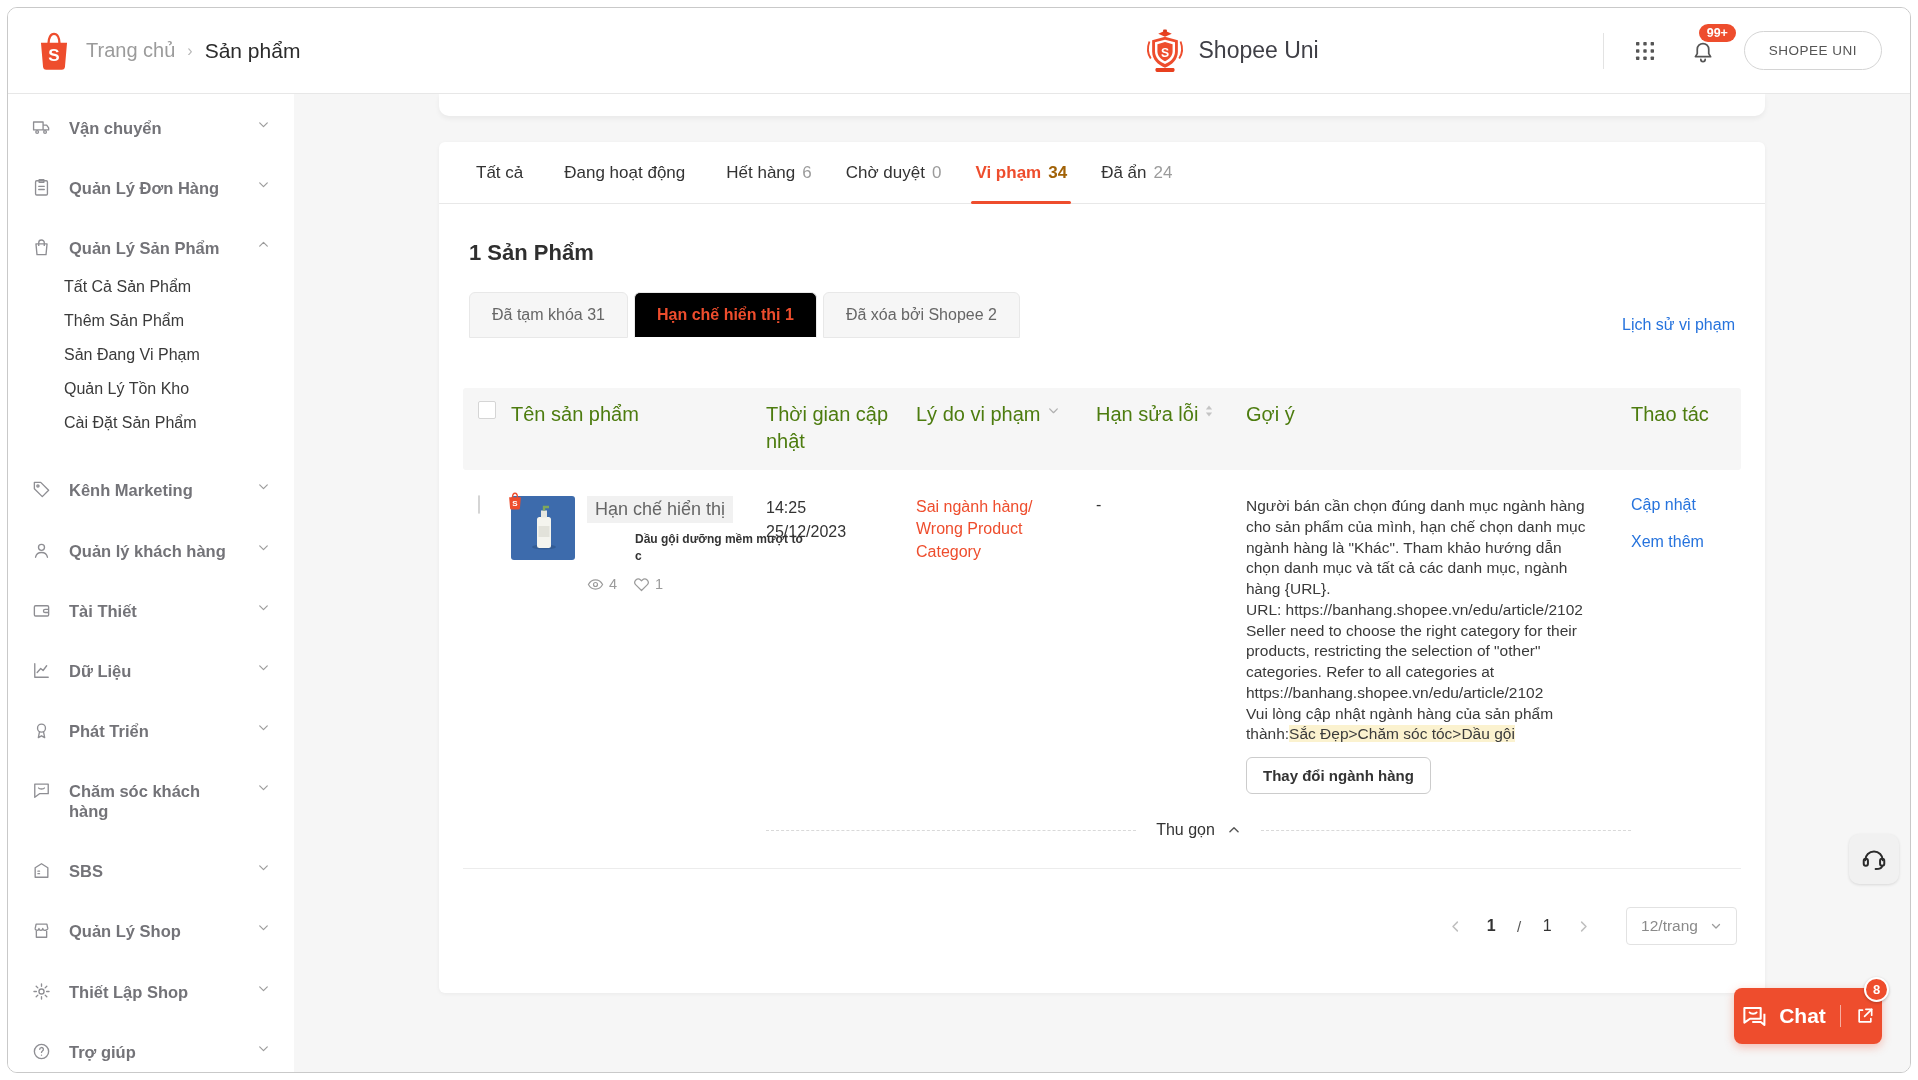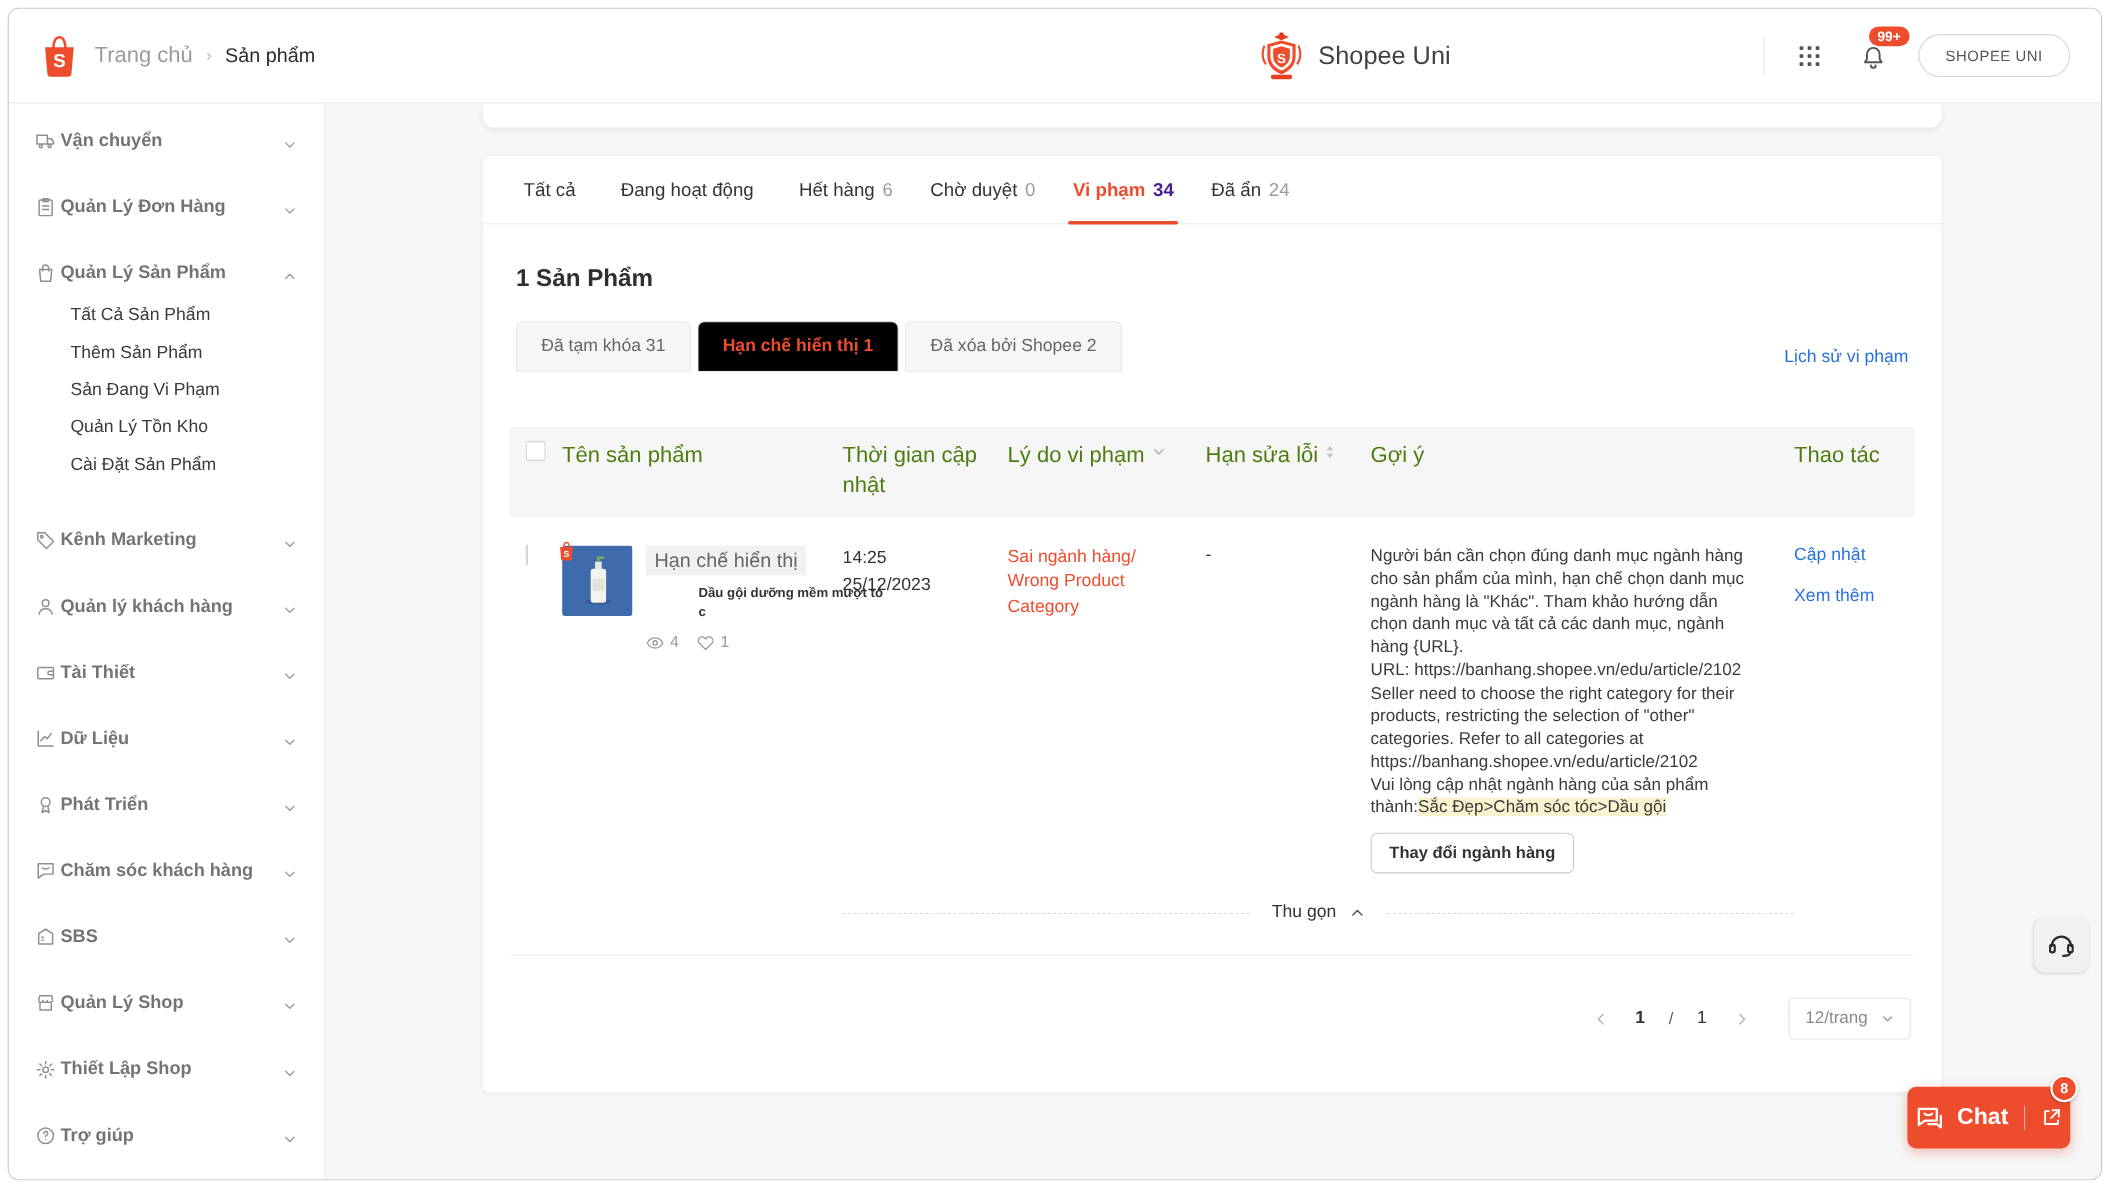--- a/index.html
+++ b/index.html
@@ -8,57 +8,57 @@
   .frame { position:absolute; top:7px; left:7px; width:1904px; height:1066px;
     border:1px solid #c9c9c9; border-radius:10px; overflow:hidden; background:#fff; }
 
   
   .hdr { height:86px; display:flex; align-items:center; padding:0 28px;
     border-bottom:1px solid #e7e7e7; background:#fff; position:relative; z-index:5; }
   .logo-wrap { display:flex; align-items:center; gap:14px; }
   .crumb { display:flex; align-items:center; gap:12px; }
   .crumb-home { font-size:20px; color:#9b9b9b; cursor:pointer; }
   .crumb-sep { color:#b9b9b9; font-size:16px; }
-  .crumb-cur { font-size:18px; color:#2b2b2b; }
+  .crumb-cur { font-size:21px; color:#2b2b2b; }
   .hdr-right { margin-left:auto; display:flex; align-items:center; gap:24px; }
   .uni { display:flex; align-items:center; gap:12px; margin-right:260px; }
   .uni-name { font-size:23px; color:#3f3f46; }
   .hdr-div { width:1px; height:36px; background:#e3e3e3; }
   .hicon { display:flex; align-items:center; justify-content:center; width:34px; height:34px; cursor:pointer; }
   .bell-wrap { position:relative; cursor:pointer; }
   .badge99 { position:absolute; top:-10px; left:13px; background:#ee4d2d; color:#fff;
     font-size:12.5px; font-weight:bold; padding:3px 8px; border-radius:11px; line-height:1;text-align:right; }
   .pill { border:1px solid #d4d4d4; border-radius:21px; padding:11px 24px; font-size:13.5px;
     letter-spacing:.5px; color:#555; background:#fff; cursor:pointer; white-space:nowrap; }
 
   
   .app { display:flex; height:978px; }
   .sidebar { width:286px; min-width:286px; background:#fff; padding-top:4px; overflow:hidden; }
-  .side-item { display:flex; align-items:flex-end; gap:4px; padding:20px 24px; cursor:pointer; }
+  .side-item { display:flex; align-items:flex-start; gap:18px; padding:20px 24px; cursor:pointer; }
   .sicon { width:19px; height:19px; color:#8e8e93; flex:none; display:flex; }
   .sicon svg { width:19px; height:19px; }
   .side-label { flex:1; font-size:16.5px; font-weight:bold; color:#737378; line-height:1.22; }
   .schev { width:13px; height:13px; color:#9c9c9c; flex:none; display:flex; }
   .schev svg { width:13px; height:13px; }
   .sub-list { margin:-8px 0 20px; padding-left:56px; }
   .sub-item { padding:8px 0; font-size:16px; color:#3a3a3a; cursor:pointer; }
 
   .main { flex:1; background:#f6f6f6; position:relative; overflow:hidden; }
   .fragment { height:22px; margin:0 145px; background:#fff; border-radius:0 0 10px 10px;
     box-shadow:0 3px 5px rgba(0,0,0,.05); }
   .card { margin:26px 145px 0; background:#fff; border-radius:6px;
     box-shadow:0 1px 4px rgba(0,0,0,.05); padding-bottom:48px; }
 
   
   .tabs { display:flex; height:62px; border-bottom:1px solid #e8e8e8; padding:0 20px; }
   .tab { display:flex; align-items:center; gap:7px; padding:0 17px; font-size:17px;
     color:#333; position:relative; cursor:pointer; white-space:nowrap; }
   .tab .cnt { color:#9b9b9b; }
   .tab.active { color:#ee4d2d; font-weight:bold; }
-  .tab.active .cnt { color:#4c1d95; }
+  .tab.active .cnt { color:#a16207; }
   .tab.active::after { content:""; position:absolute; left:13px; right:13px; bottom:-1px;
     height:3px; background:#ee4d2d; border-radius:2px; }
 
   .section { padding:36px 30px 0; position:relative; }
   .count-title { font-size:22px; font-weight:bold; color:#2f2f2f; margin-bottom:26px; }
   .subtabs { display:flex; gap:6px; }
   .subtab { padding:13px 22px; background:#f6f6f6; border:1px solid #e8e8e8;
     border-radius:6px 6px 0 0; font-size:16px; color:#666; cursor:pointer; white-space:nowrap; }
   .subtab.active { background:#000000; color:#ee4d2d; font-weight:bold; border-bottom-color:#fff; }
   .history-link { position:absolute; right:30px; top:112px; font-size:16px; color:#2673dd; cursor:pointer; }

